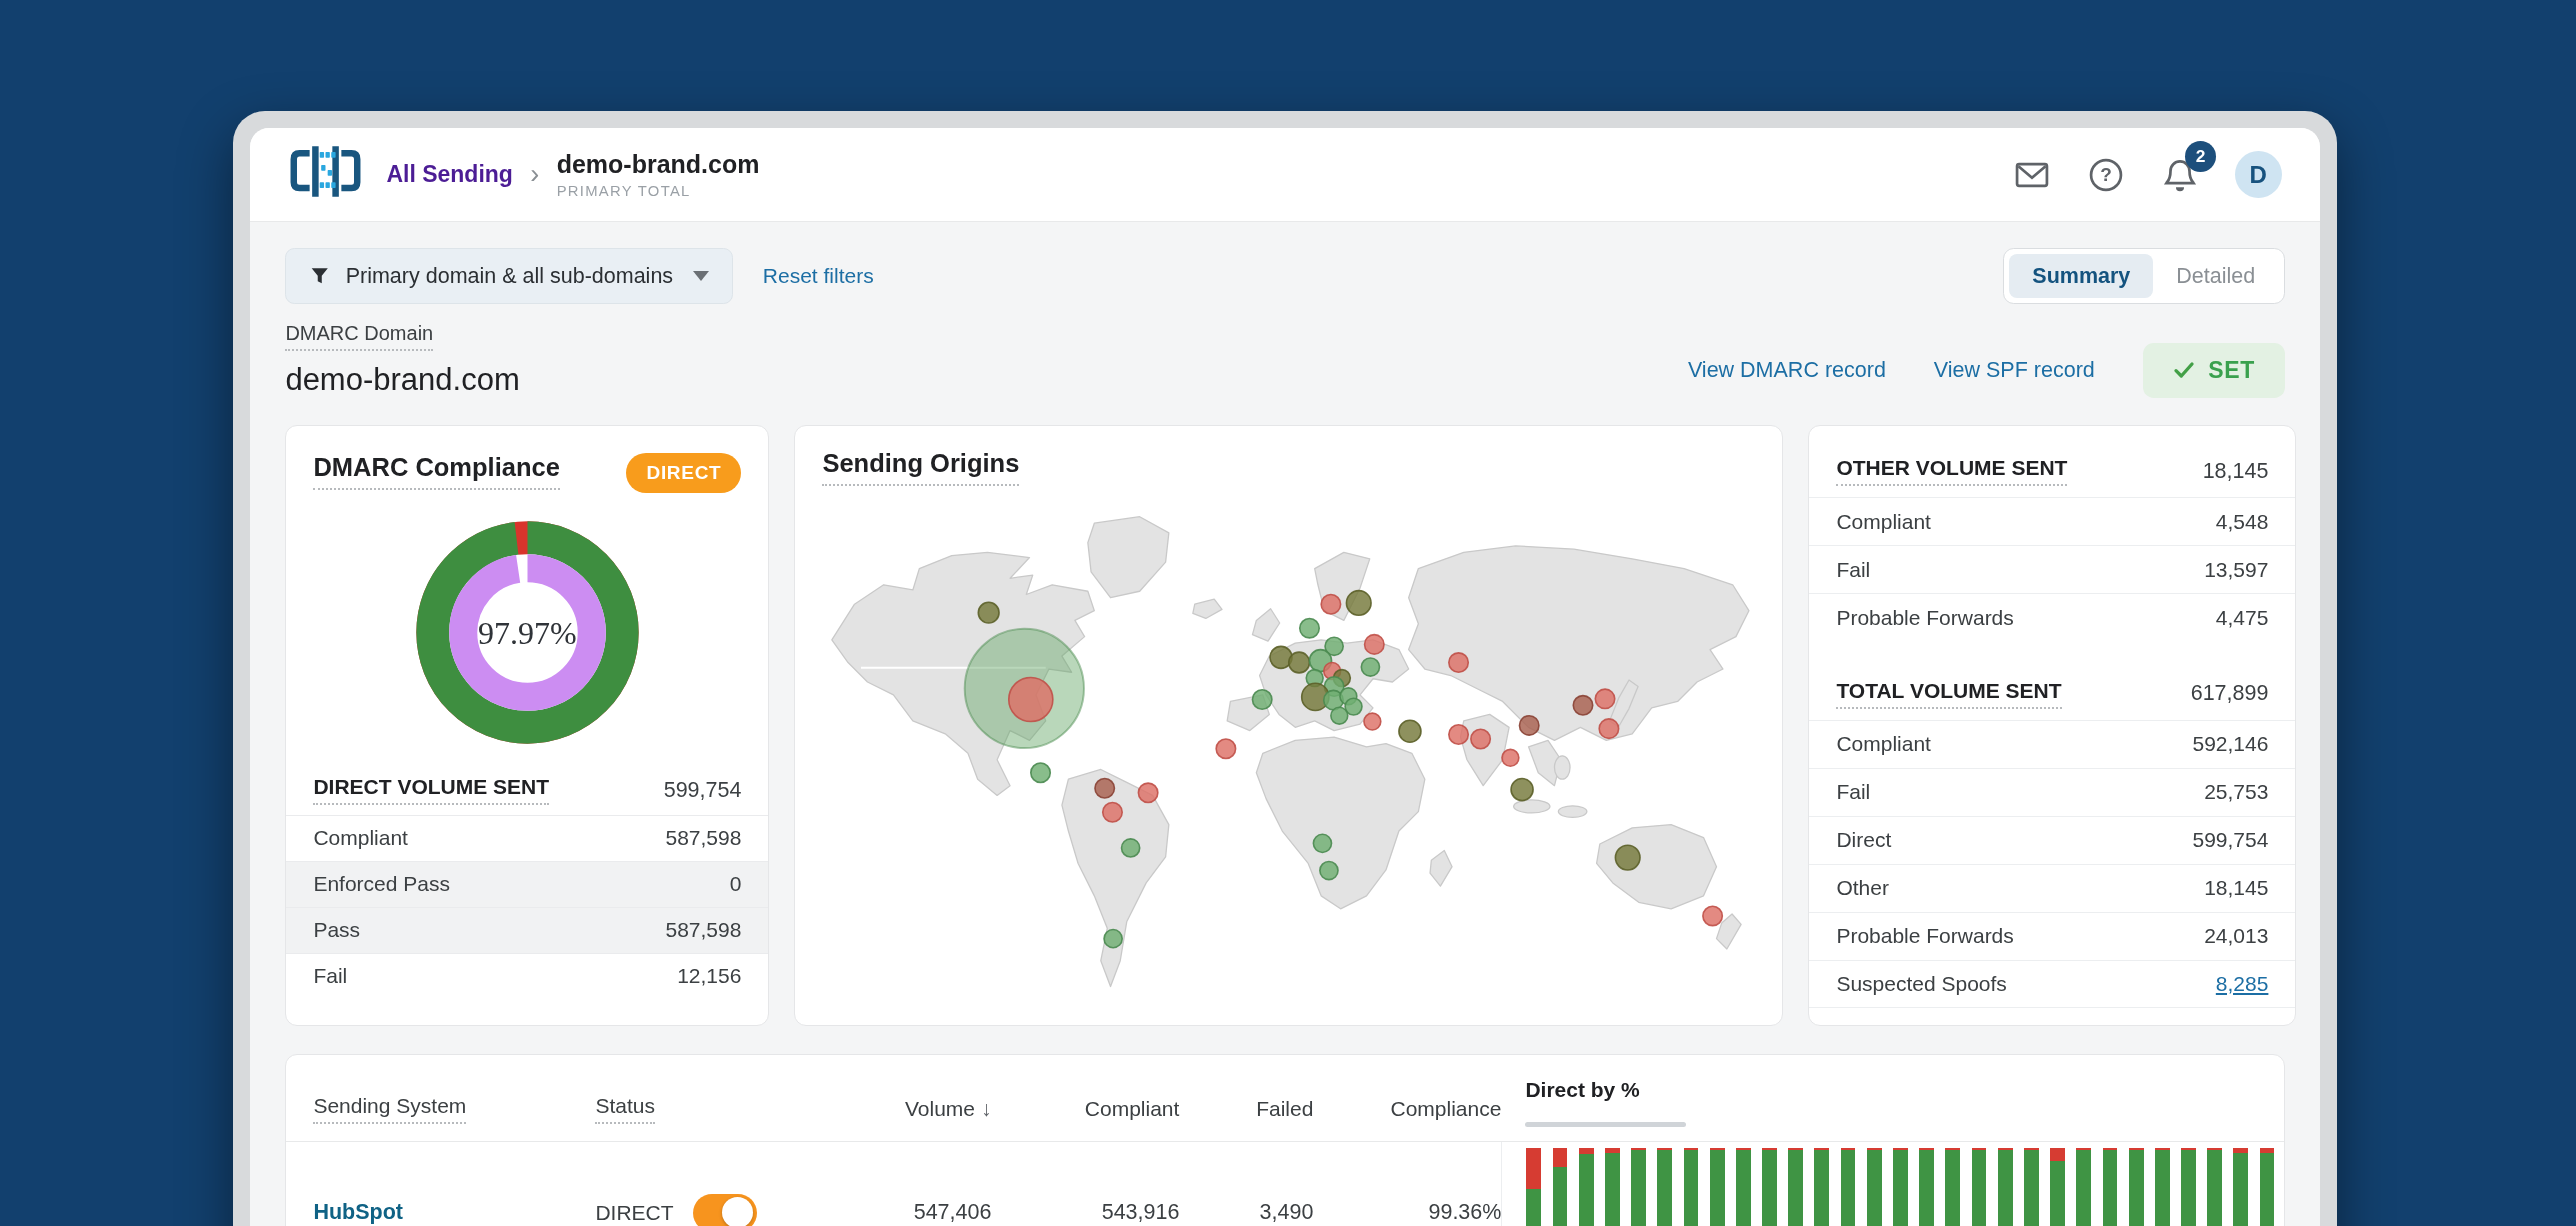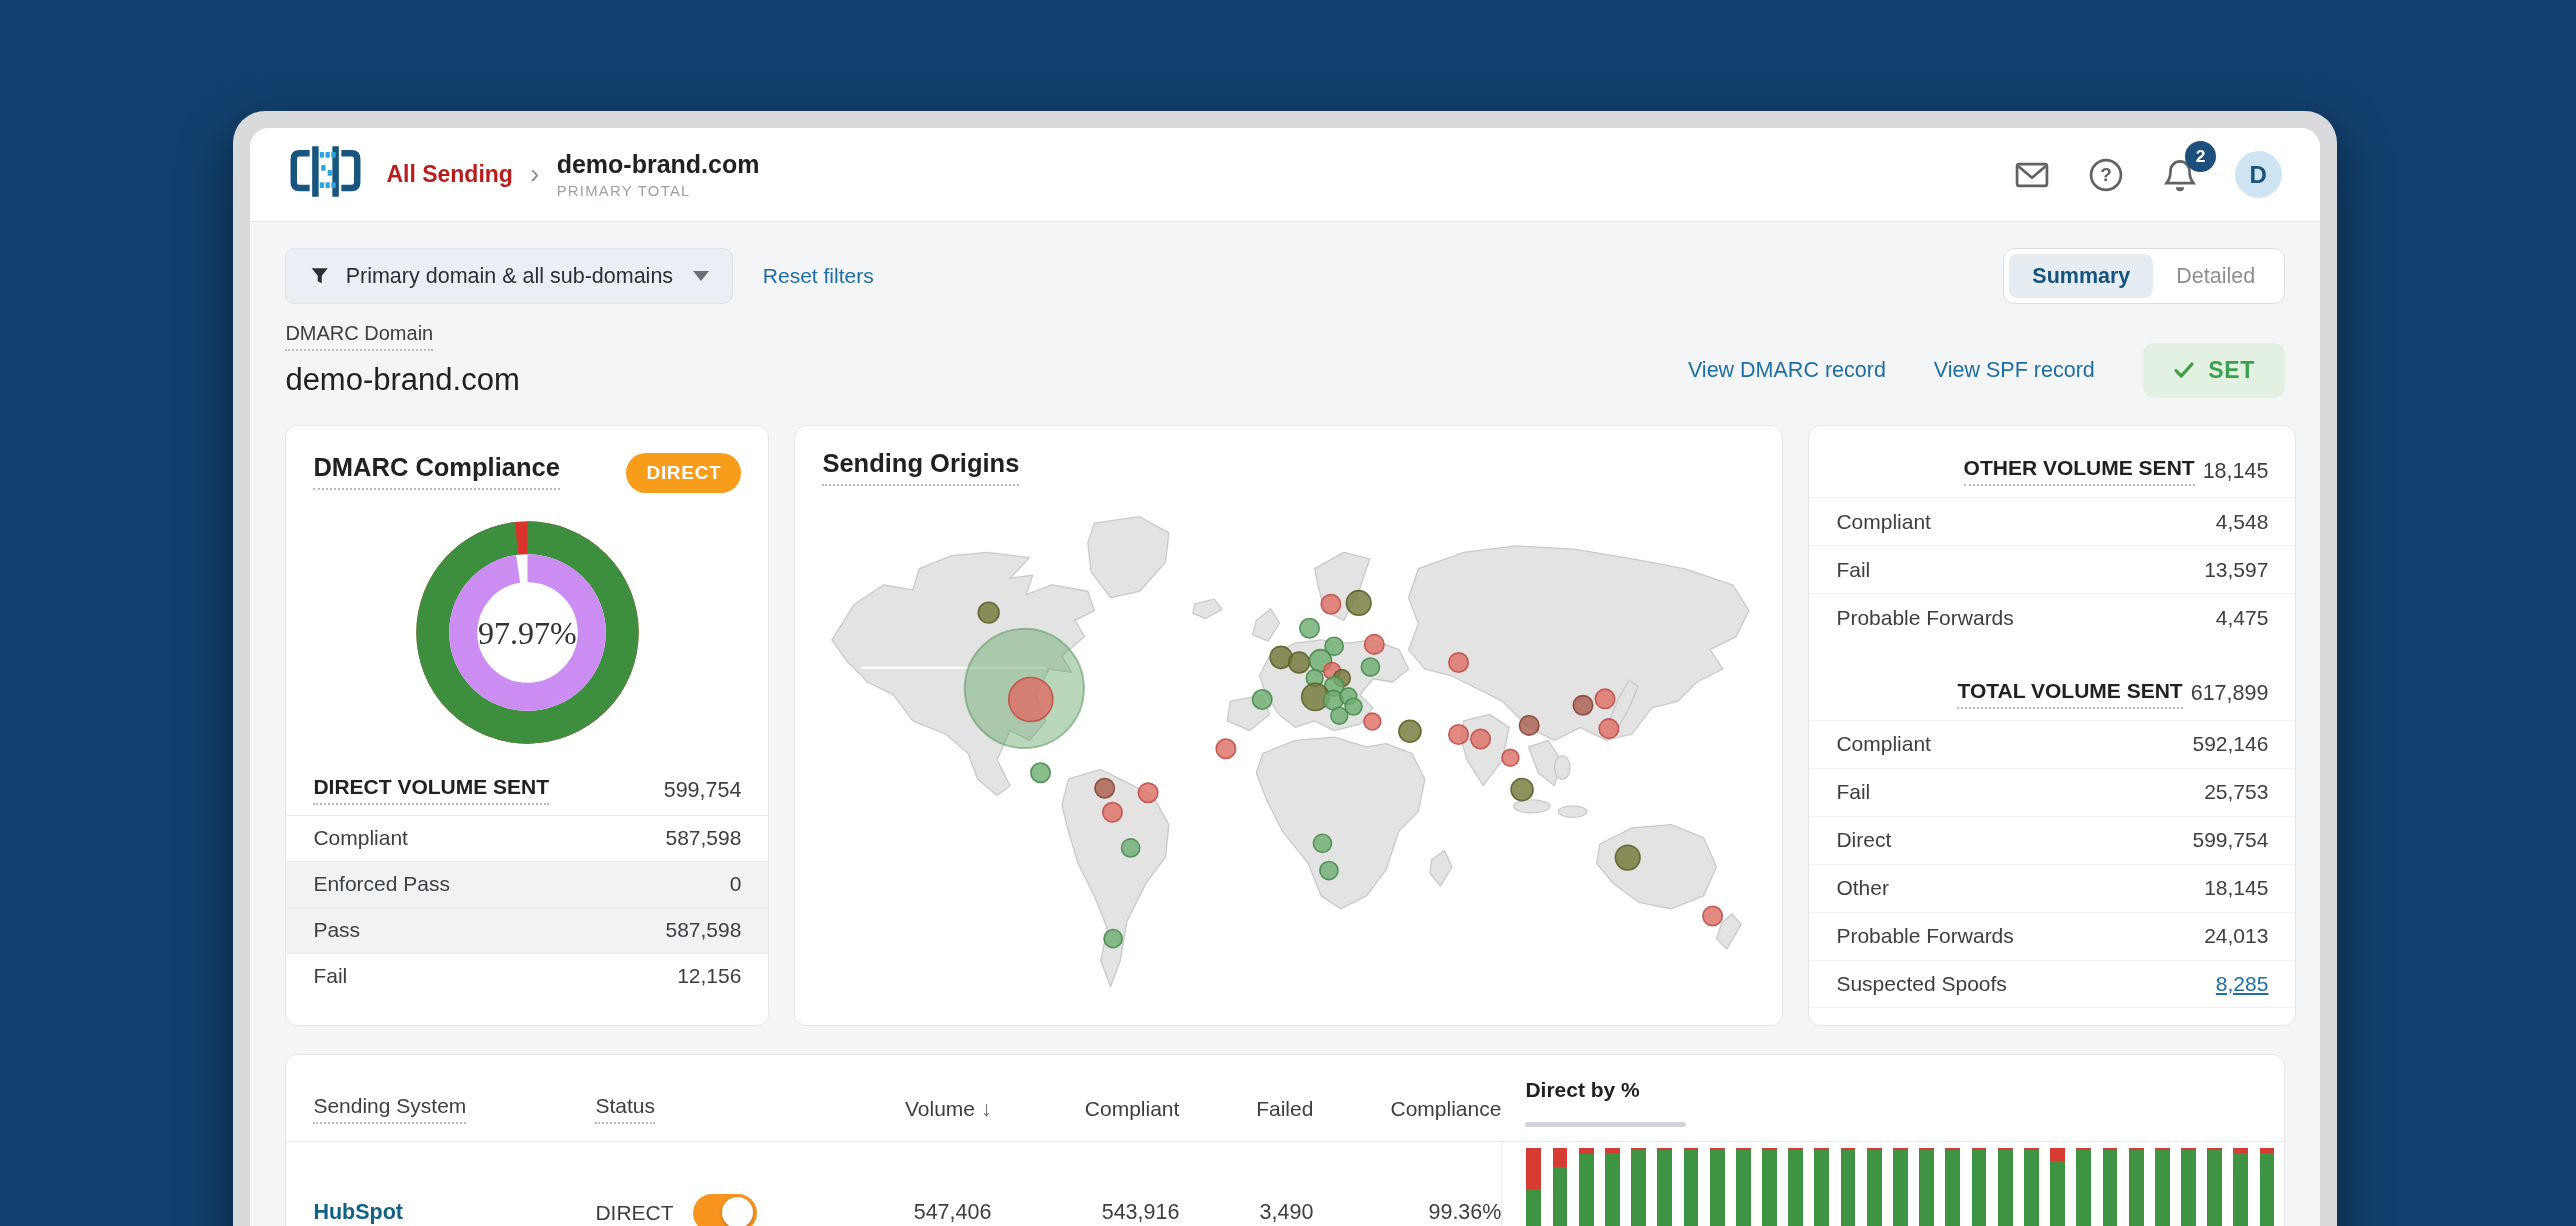--- a/index.html
+++ b/index.html
@@ -9,21 +9,21 @@
   .window { position:absolute; left:233px; top:111px; width:2104px; height:1194px;
             background:#d8dadc; border-radius:32px; padding:17.4px;
             box-shadow:0 20px 54px rgba(0,0,0,.45); }
   .app { width:100%; height:100%; background:#f4f5f6; border-radius:19px; overflow:hidden;
          display:flex; flex-direction:column; }
 
   
   header { background:#fff; height:94px; flex:0 0 94px; display:flex; align-items:center;
            padding:0 38px; border-bottom:1.3px solid #e8e9ea; }
   .logo { width:75px; height:64px; flex:0 0 auto; }
-  .crumb-root { margin-left:23px; font-size:23px; font-weight:bold; color:#b91c1c; cursor:pointer; }
+  .crumb-root { margin-left:23px; font-size:23px; font-weight:bold; color:#4c1d95; cursor:pointer; }
   .crumb-sep { margin:0 17.4px; font-size:27px; color:#8a8f94; line-height:1; }
   .crumb-cur { display:flex; flex-direction:column; }
   .crumb-cur .name { font-size:25px; font-weight:bold; color:#202124; }
   .crumb-cur .sub { font-size:14.8px; color:#9aa0a6; letter-spacing:1.3px; margin-top:4px; }
   .hdr-spacer { flex:1; }
   .hdr-icons { display:flex; align-items:center; gap:36px; }
   .hicon { width:38px; height:38px; position:relative; cursor:pointer; }
   .badge { position:absolute; top:-14.8px; right:-17.4px; width:31px; height:31px; border-radius:50%;
            background:#1d4f7c; color:#fff; font-size:17.4px; font-weight:bold;
            display:flex; align-items:center; justify-content:center; }
@@ -74,21 +74,21 @@
                     border-bottom:2px dotted #b7babd; padding-bottom:4px; }
   .stat-head .val { font-size:21.5px; }
   .stat-row { display:flex; justify-content:space-between; align-items:center; height:46px;
               padding:0 27px; border-top:1.3px solid #eaebed; font-size:21px; }
   .stat-row.shaded { background:#f1f2f3; }
 
   .map-card { padding:23px 27px; }
   .map-svg { position:absolute; left:10.7px; right:10.7px; top:81px; bottom:6.7px; width:calc(100% - 21.5px); height:calc(100% - 87px); }
 
   .vol-card { padding-top:16px; }
-  .vol-head { display:flex; justify-content:flex-end; align-items:center; padding:14.8px 27px 10.7px 27px;gap:8px; }
+  .vol-head { display:flex; justify-content:space-between; align-items:center; padding:14.8px 27px 10.7px 27px;gap:8px; }
   .vol-head .lbl { font-size:21px; font-weight:bold; color:#202124;
                    border-bottom:2px dotted #b7babd; padding-bottom:4px; }
   .vol-head .val { font-size:21.5px; }
   .vol-row { display:flex; justify-content:space-between; align-items:center; height:48px;
              padding:0 27px; border-top:1.3px solid #eceef0; font-size:21px; }
   .vol-row:last-child { border-bottom:1.3px solid #eceef0; }
   .vol-row .val.linky { color:#1c6ea4; text-decoration:underline; cursor:pointer; }
   .vol-gap { height:23px; }
 
   

